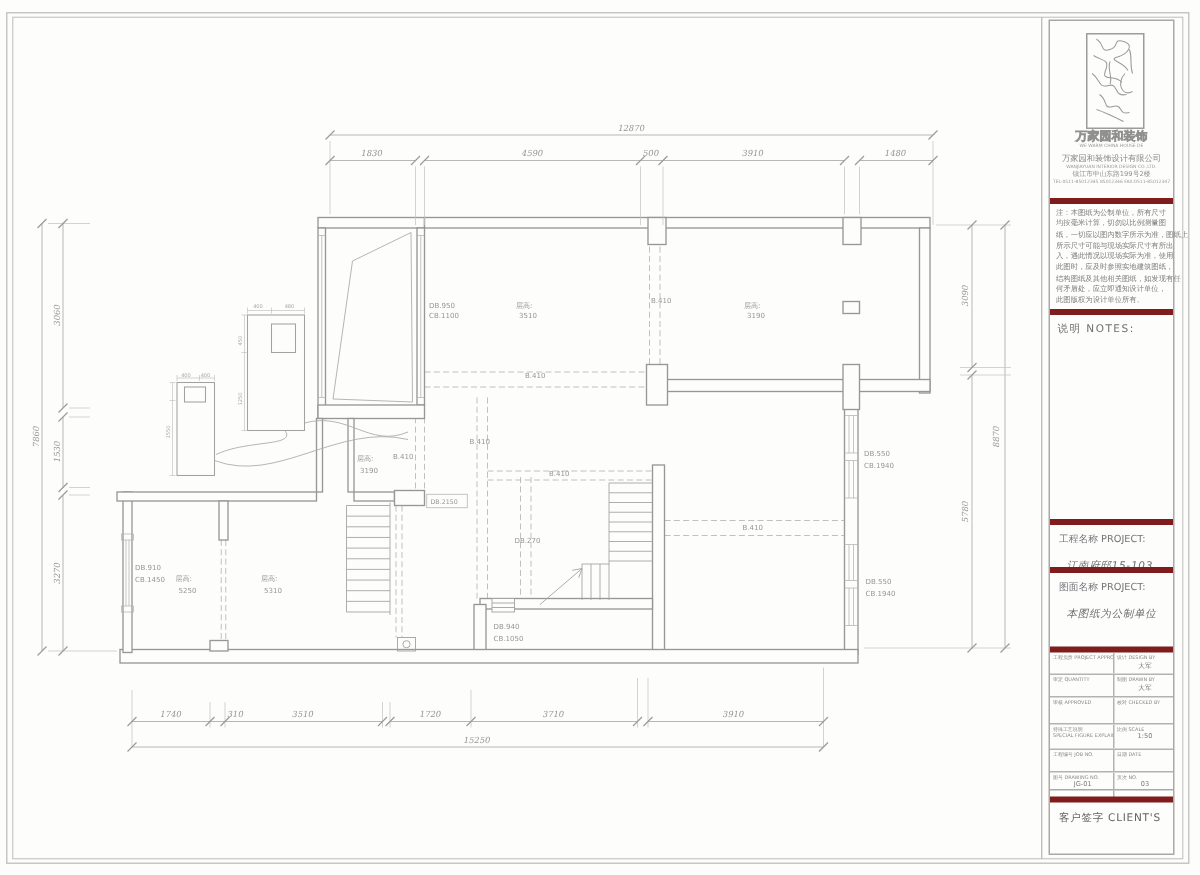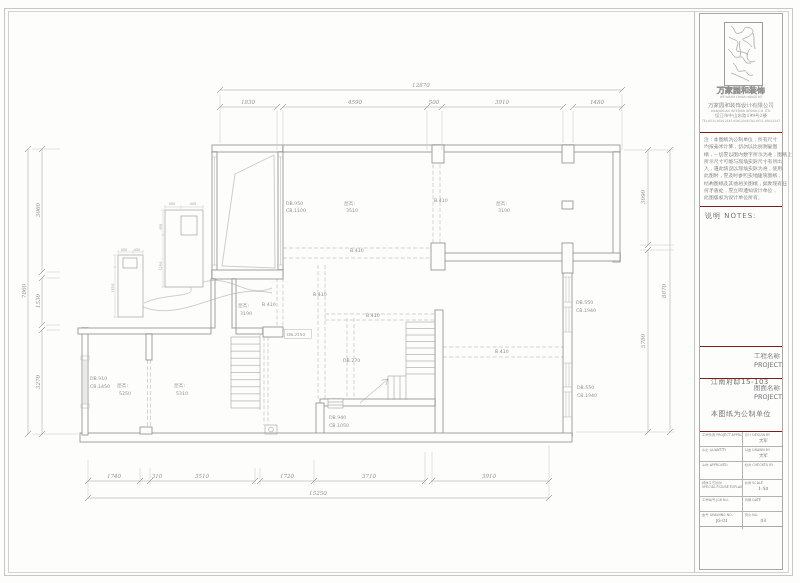--- a/index.html
+++ b/index.html
@@ -1,34 +1,34 @@
 <!DOCTYPE html>
 <html><head>
 <meta charset="utf-8">
 <style>
   html,body{margin:0;padding:0;width:800px;height:583px;background:#fdfdfc;overflow:hidden;}
   body{font-family:"DejaVu Sans",sans-serif;position:relative;}
   #plan-svg{position:absolute;left:0;top:0;}
   #title-block{position:absolute;left:699px;top:13px;width:84px;height:557px;border:1px solid #a9a9a7;box-sizing:border-box;background:#fdfdfc;}
-  .tb-sec{position:absolute;left:0;width:100%;box-sizing:border-box;border-top:1px solid #7f1d1d;}
+  .tb-sec{position:absolute;left:0;width:100%;box-sizing:border-box;border-top:4px solid #7f1d1d;}
   .logo-box{position:absolute;left:24px;top:8px;width:37px;height:62px;border:1px solid #9c9c9a;}
   .brand{position:absolute;top:71px;width:100%;text-align:center;font-size:8px;font-weight:bold;color:#fdfdfc;-webkit-text-stroke:0.45px #90908e;}
   .brand-sub{position:absolute;top:81px;width:100%;text-align:center;font-size:3px;color:#9a9a98;}
   .company{position:absolute;top:88px;width:100%;text-align:center;font-size:5.5px;color:#87878a;}
   .addr1{position:absolute;top:95px;width:100%;text-align:center;font-size:3px;color:#9a9a98;}
   .addr2{position:absolute;top:99px;width:100%;text-align:center;font-size:4.5px;color:#90908e;}
   .tel{position:absolute;top:105px;width:100%;text-align:center;font-size:3px;color:#9a9a98;}
   #note-box{top:118px;height:74px;padding:3px 4px;}
   #note-box div{font-size:4.9px;line-height:7.3px;color:#7e7e7c;white-space:nowrap;}
   #notes-sec{top:192px;height:140px;}
   #notes-sec .lbl{font-size:7px;color:#6f6f6d;padding:4px 0 0 5px;letter-spacing:1px;}
   #proj-sec{top:332px;height:40px;}
   #draw-sec{top:364px;height:45px;}
-  .fld-lbl{font-size:6.5px;color:#75757a;padding:5px 0 0 6px;margin-left:48px;}
-  .fld-val{font-size:7px;color:#6d6d6b;padding:8px 0 0 11px;letter-spacing:0.5px;white-space:nowrap;}
+  .fld-lbl{font-size:6.5px;color:#75757a;padding:5px 0 0 6px;}
+  .fld-val{font-size:7px;color:#6d6d6b;padding:8px 0 0 11px;letter-spacing:0.5px;white-space:nowrap;font-style:italic;}
   #tb-table{top:417px;height:96px;border-bottom:1px solid #a9a9a7;}
   .tb-row{display:flex;border-top:1px solid #b3b3b1;overflow:hidden;}
   .tb-row:first-child{border-top:none;}
   .cell-l{width:52%;border-right:1px solid #b3b3b1;box-sizing:border-box;padding:1px 0 0 2px;overflow:hidden;}
   .cell-r{width:48%;box-sizing:border-box;padding:1px 0 0 2px;overflow:hidden;}
   .c1{font-size:3.3px;color:#8a8a88;white-space:nowrap;}
   .c2{font-size:4.4px;color:#7a7a78;text-align:center;margin-top:1px;}
   #client-sec{top:517px;height:40px;}
   #client-sec .lbl{font-size:7px;color:#626260;padding:5px 0 0 6px;letter-spacing:0.5px;white-space:nowrap;}
 </style>
@@ -323,13 +323,16 @@
           <div class="c1">图号 DRAWING NO.</div>
           <div class="c2">JG-01</div>
         </div>
         <div class="cell-r">
           <div class="c1">页次 NO.</div>
           <div class="c2">03</div>
         </div>
       </div>
     </div>
 
+  <div id="client-sec" class="tb-sec">
+    <div class="lbl">客户签字 CLIENT'S</div>
+  </div>
 </div>
 
 </body></html>

